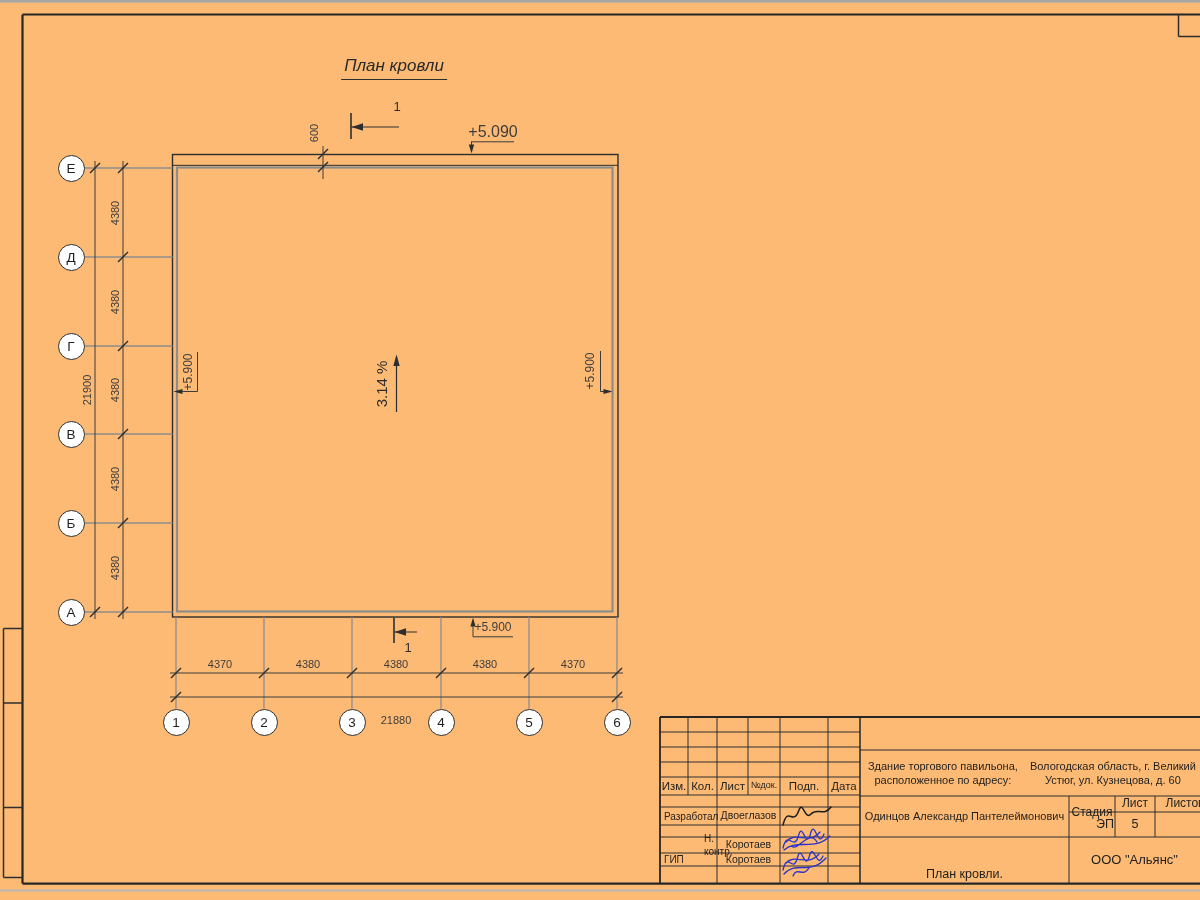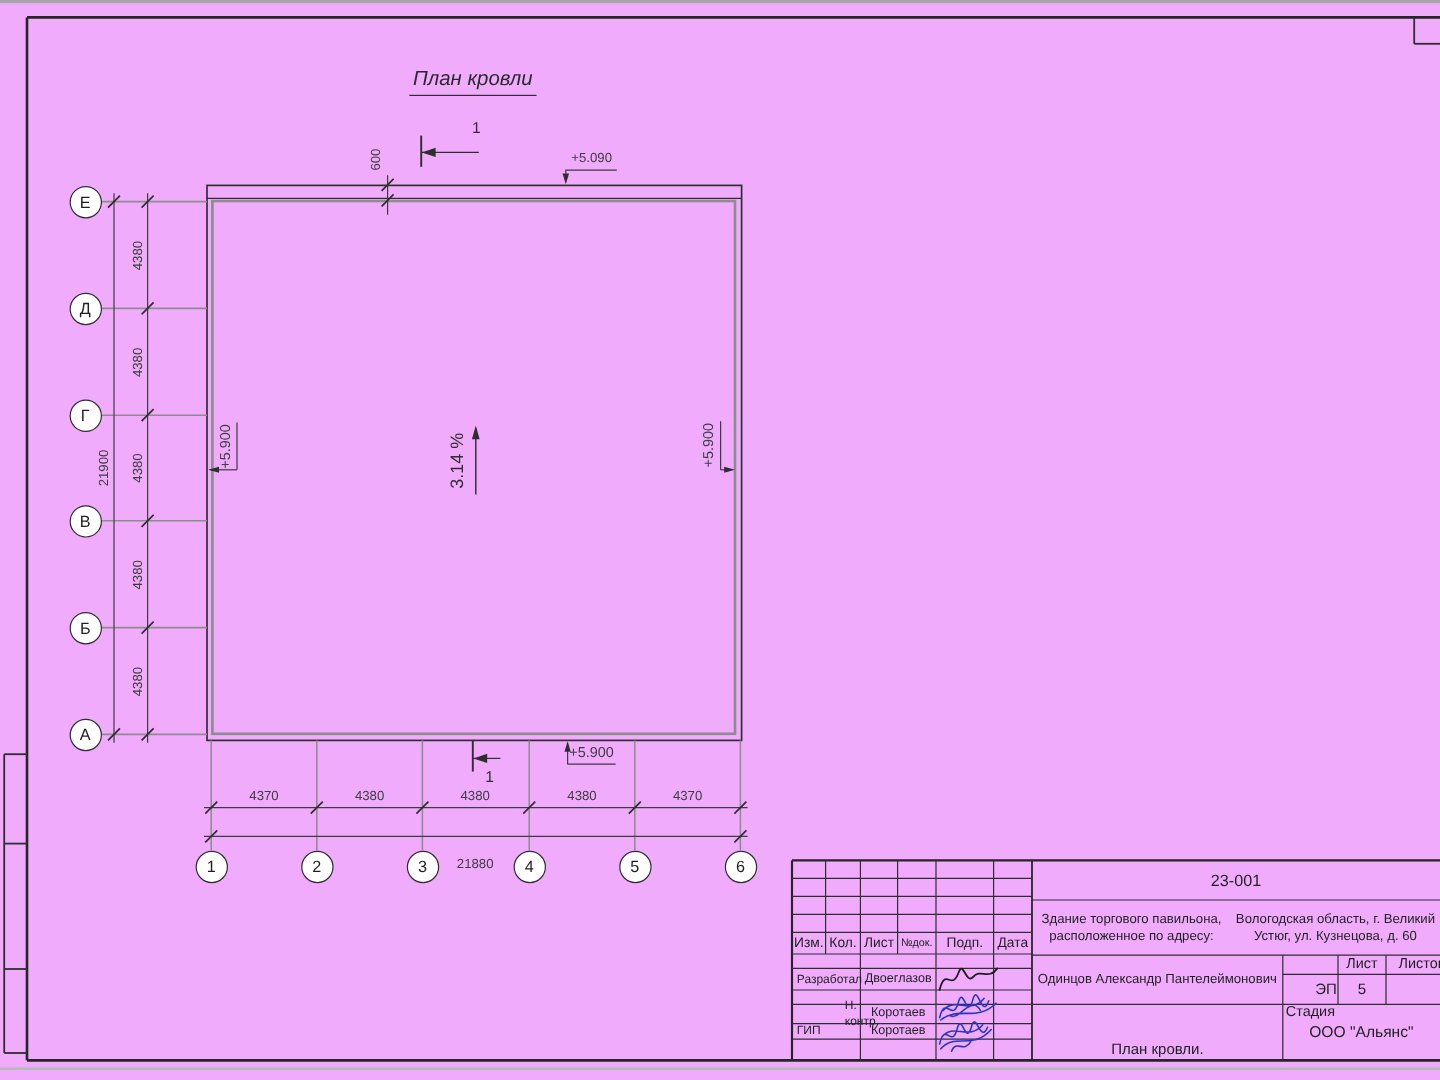--- a/index.html
+++ b/index.html
@@ -1,16 +1,16 @@
 <!DOCTYPE html>
 <html><head>
 <meta charset="utf-8">
 <style>
   html,body{margin:0;padding:0;background:#ffffff;}
-  .sheet{position:relative;width:1200px;height:900px;background:#f0abfc;overflow:hidden;
+  .sheet{position:relative;width:1200px;height:900px;background:#fdba74;overflow:hidden;
          font-family:"Liberation Sans",sans-serif;color:#2a2a2a;}
   svg.lines{position:absolute;left:0;top:0;}
   .ht{position:absolute;transform:translate(-50%,-50%);white-space:nowrap;color:#3e3e3e;}
   .vt{position:absolute;transform:translate(-50%,-50%) rotate(-90deg);white-space:nowrap;color:#3e3e3e;}
   .cell{position:absolute;display:flex;align-items:center;justify-content:center;
         text-align:center;line-height:1.3;color:#1f1f1f;box-sizing:border-box;}
   .cl{justify-content:flex-start;padding-left:4px;text-align:left;}
   .circle{position:absolute;width:27px;height:27px;border:1.4px solid #2e2e2e;border-radius:50%;
           display:flex;align-items:center;justify-content:center;font-size:13.5px;background:#fff;
           box-sizing:border-box;color:#1f1f1f;}
@@ -151,21 +151,21 @@
       <line x1="860" y1="837" x2="1200" y2="837"></line>
       <line x1="1069" y1="796" x2="1069" y2="883.6"></line>
       <line x1="1115" y1="796" x2="1115" y2="837"></line>
       <line x1="1155" y1="796" x2="1155" y2="837"></line>
     </g>
     <line x1="860" y1="717" x2="860" y2="883.6" stroke="#262626" stroke-width="1.5"></line>
   </svg>
 
   <div class="ptitle" style="left:394px;top:68px;">План кровли</div>
 
-  <div class="ht" style="left:493px;top:132px;font-size:11px;">+5.090</div>
+  <div class="ht" style="left:493px;top:132px;font-size:16px;">+5.090</div>
   <div class="vt" style="left:188px;top:372px;font-size:12px;">+5.900</div>
   <div class="vt" style="left:590px;top:371px;font-size:12px;">+5.900</div>
   <div class="ht" style="left:493px;top:627px;font-size:12px;">+5.900</div>
   <div class="vt" style="left:314px;top:133px;font-size:11px;">600</div>
   <div class="vt" style="left:381px;top:384px;font-size:15px;color:#2e2e2e;">3.14 %</div>
   <div class="ht" style="left:397px;top:106px;font-size:13px;color:#2e2e2e;">1</div>
   <div class="ht" style="left:408px;top:647px;font-size:13px;color:#2e2e2e;">1</div>
 
   <div class="circle" style="left:57.5px;top:154.5px;">
       <span>Е</span>
@@ -212,21 +212,20 @@
   <div class="vt" style="left:115px;top:567.5px;font-size:11px;">4380</div>
   <div class="vt" style="left:87px;top:390px;font-size:11px;">21900</div>
 
   <div class="ht" style="left:220px;top:664px;font-size:11px;">4370</div>
   <div class="ht" style="left:308px;top:664px;font-size:11px;">4380</div>
   <div class="ht" style="left:396px;top:664px;font-size:11px;">4380</div>
   <div class="ht" style="left:485px;top:664px;font-size:11px;">4380</div>
   <div class="ht" style="left:573px;top:664px;font-size:11px;">4370</div>
   <div class="ht" style="left:396px;top:688px;font-size:11px;margin-top:32px;">21880</div>
 
-  <div class="cell" style="left:860px;top:717px;width:340px;height:33px;font-size:13.5px;">23-001</div>
   <div class="cell" style="left:860px;top:750px;width:340px;height:46px;font-size:11px;flex-direction:row;">
     <div>Здание торгового павильона, расположенное по адресу:</div>
     <div>Вологодская область, г. Великий Устюг, ул. Кузнецова, д. 60</div>
   </div>
 
   <div class="cell" style="left:660px;top:777px;width:28px;height:18px;font-size:11.5px;">Изм.</div>
   <div class="cell" style="left:688px;top:777px;width:29px;height:18px;font-size:11.5px;">Кол.</div>
   <div class="cell" style="left:717px;top:777px;width:31px;height:18px;font-size:11.5px;">Лист</div>
   <div class="cell" style="left:748px;top:777px;width:32px;height:18px;font-size:9px;">№док.</div>
   <div class="cell" style="left:780px;top:777px;width:48px;height:18px;font-size:11.5px;">Подп.</div>
@@ -234,21 +233,21 @@
 
   <div class="cell cl" style="left:660px;top:807px;width:57px;height:18px;font-size:10px;">Разработал</div>
   <div class="cell" style="left:717px;top:807px;width:63px;height:18px;font-size:10.5px;">Двоеглазов</div>
   <div class="cell cl" style="left:660px;top:837px;width:57px;height:16px;font-size:10px;padding-left:44px;">Н. контр.</div>
   <div class="cell" style="left:717px;top:837px;width:63px;height:16px;font-size:10.5px;">Коротаев</div>
   <div class="cell cl" style="left:660px;top:853px;width:57px;height:13px;font-size:10px;">ГИП</div>
   <div class="cell" style="left:717px;top:853px;width:63px;height:13px;font-size:10.5px;">Коротаев</div>
 
   <div class="cell" style="left:860px;top:796px;width:209px;height:41px;font-size:11px;">Одинцов Александр Пантелеймонович</div>
 
-  <div class="cell" style="left:1069px;top:836px;width:46px;height:16px;font-size:12px;">Стадия</div>
+  <div class="cell" style="left:1069px;top:805px;width:46px;height:16px;font-size:12px;">Стадия</div>
   <div class="cell" style="left:1115px;top:796px;width:40px;height:16px;font-size:12px;">Лист</div>
   <div class="cell" style="left:1155px;top:796px;width:60px;height:16px;font-size:12px;">Листов</div>
   <div class="cell" style="left:1069px;top:812px;width:46px;height:25px;font-size:12.5px;padding-left:26px;">ЭП</div>
   <div class="cell" style="left:1115px;top:812px;width:40px;height:25px;font-size:12.5px;">5</div>
   <div class="cell" style="left:1155px;top:812px;width:60px;height:25px;font-size:12.5px;"></div>
 
   <div class="cell" style="left:860px;top:849px;width:209px;height:50px;font-size:12.5px;">План кровли.</div>
   <div class="cell" style="left:1069px;top:837px;width:131px;height:46px;font-size:13px;">ООО "Альянс"</div>
 
   <svg class="sig" style="left:780px;top:797px;" width="54" height="36" viewBox="0 0 54 36">

